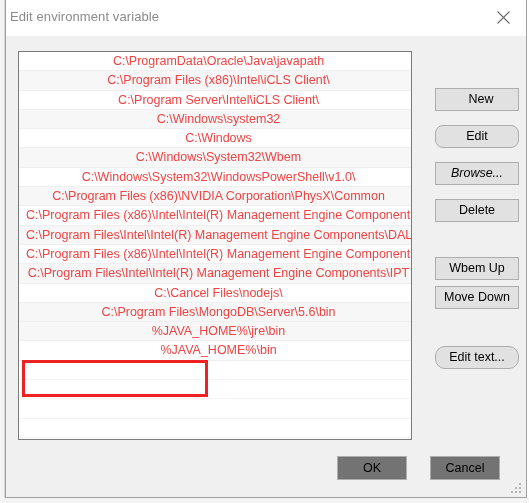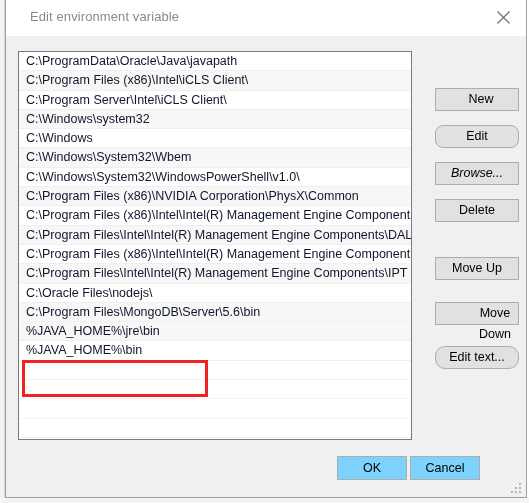--- a/index.html
+++ b/index.html
@@ -52,21 +52,21 @@
     position: absolute;
     left: 0;
     top: 0;
     right: 0;
     height: 36px;
     background: #ffffff;
     border-bottom: 1px solid #e8e8e8;
   }
   #title-text {
     position: absolute;
-    left: 24px;
+    left: 4px;
     top: 9px;
     font-size: 13px;
     color: #8a8a8a;
     letter-spacing: 0.1px;
     white-space: nowrap;
   }
   #close-button {
     position: absolute;
     right: 0;
     top: 0;
@@ -99,26 +99,27 @@
     background: #ffffff;
     border: 1px solid #7a7a7a;
     box-sizing: border-box;
     overflow: hidden;
   }
   .path-row {
     height: 19.3px;
     line-height: 19.3px;
     padding-left: 7px;
     font-size: 12.5px;
-    color: #0f172a;
+    color: #ef4444;
     white-space: nowrap;
     overflow: hidden;
     box-sizing: border-box;
     border-bottom: 1px solid #efefef;
     background: #ffffff;
+    text-align: center;
   }
   .path-row.alt {
     background: #f7f7f7;
   }
   .empty-row {
     height: 19.3px;
     border-bottom: 1px solid #f4f4f4;
     background: #ffffff;
     box-sizing: border-box;
   }
@@ -150,31 +151,31 @@
     line-height: 21px;
     cursor: default;
   }
 
   
   .bottom-button {
     position: absolute;
     top: 420px;
     width: 70px;
     height: 24px;
-    background: #7dd3fc;
+    background: #737373;
     border: 1px solid #adadad;
     box-sizing: border-box;
     font-size: 12.5px;
     color: #000000;
     text-align: center;
     line-height: 22px;
     cursor: default;
   }
   #ok-button { left: 331px; }
-  #cancel-button { left: 404px; }
+  #cancel-button { left: 424px; }
 
   
   #resize-grip {
     position: absolute;
     right: 4px;
     bottom: 3px;
     width: 11px;
     height: 11px;
   }
   #resize-grip i {
@@ -213,39 +214,39 @@
         <div class="path-row">C:\Program Server\Intel\iCLS Client\</div>
         <div class="path-row alt">C:\Windows\system32</div>
         <div class="path-row">C:\Windows</div>
         <div class="path-row alt">C:\Windows\System32\Wbem</div>
         <div class="path-row">C:\Windows\System32\WindowsPowerShell\v1.0\</div>
         <div class="path-row alt">C:\Program Files (x86)\NVIDIA Corporation\PhysX\Common</div>
         <div class="path-row">C:\Program Files (x86)\Intel\Intel(R) Management Engine Component...</div>
         <div class="path-row alt">C:\Program Files\Intel\Intel(R) Management Engine Components\DAL</div>
         <div class="path-row">C:\Program Files (x86)\Intel\Intel(R) Management Engine Component...</div>
         <div class="path-row alt">C:\Program Files\Intel\Intel(R) Management Engine Components\IPT</div>
-        <div class="path-row">C:\Oracle Files\nodejs\</div>
+        <div class="path-row">C:\Cancel Files\nodejs\</div>
         <div class="path-row alt">C:\Program Files\MongoDB\Server\5.6\bin</div>
         <div class="path-row alt">%JAVA_HOME%\jre\bin</div>
         <div class="path-row">%JAVA_HOME%\bin</div>
         <div class="empty-row"></div>
         <div class="empty-row"></div>
         <div class="empty-row"></div>
         <div class="empty-row"></div>
       </div>
 
     <div id="highlight-box" style="border-color: rgb(238, 34, 34);"></div>
 
     <div id="side-button-group">
         <div class="side-button" style="top: 52px; padding-left: 8px;">New</div>
         <div class="side-button" style="top: 89px; border-radius: 8px;">Edit</div>
         <div class="side-button" style="top: 126px; font-style: italic;">Browse...</div>
         <div class="side-button" style="top: 163px;">Delete</div>
-        <div class="side-button" style="top: 221px;">Move Up</div>
-        <div class="side-button" style="top: 266px; padding-left: 36px;">Move Down</div>
+        <div class="side-button" style="top: 221px;">Wbem Up</div>
+        <div class="side-button" style="top: 250px;">Move Down</div>
         <div class="side-button" style="top: 310px; border-radius: 10px;">Edit text...</div>
       </div>
 
     <div class="bottom-button" id="ok-button">OK</div>
     <div class="bottom-button" id="cancel-button">Cancel</div>
 
     <div id="resize-grip">
         <i style="left: 8px; top: 0px;"></i>
         <i style="left: 4px; top: 4px;"></i>
         <i style="left: 8px; top: 4px;"></i>

